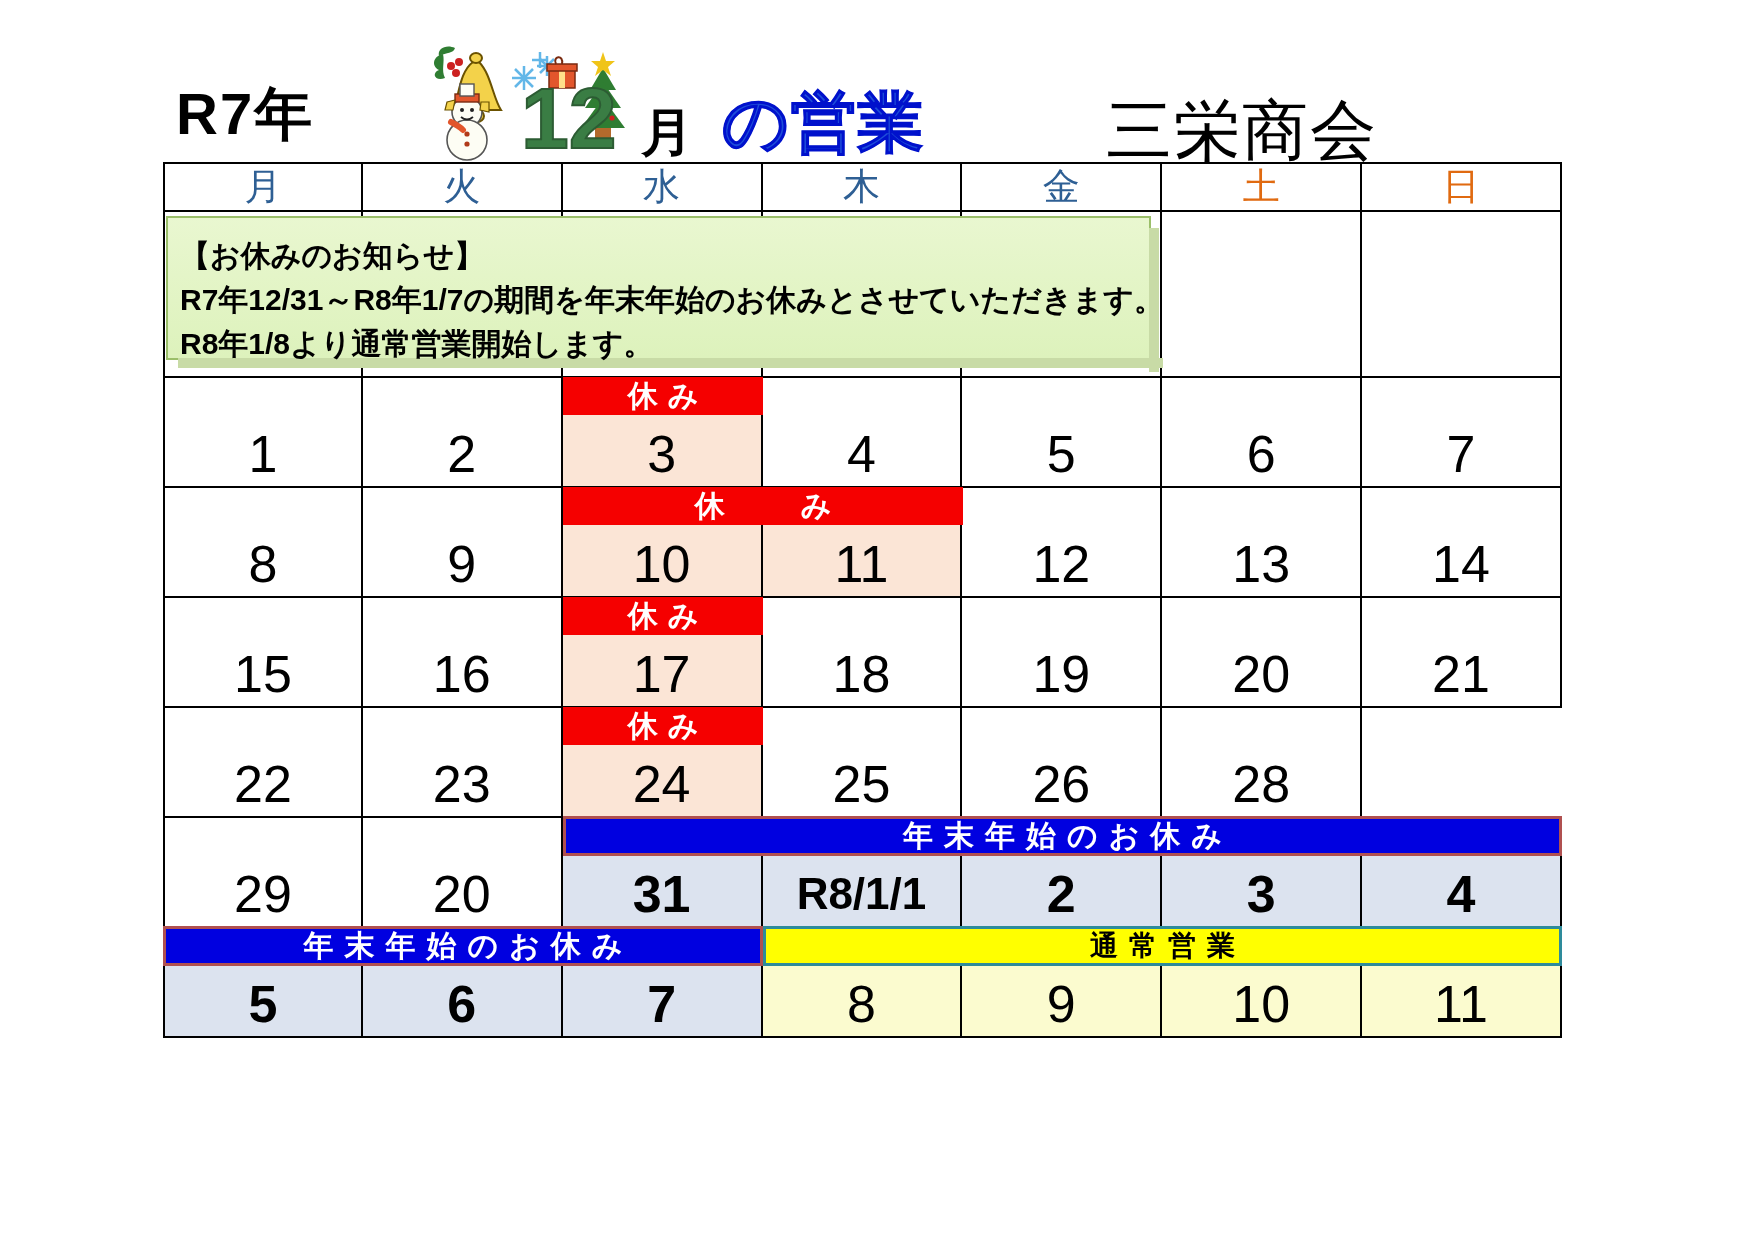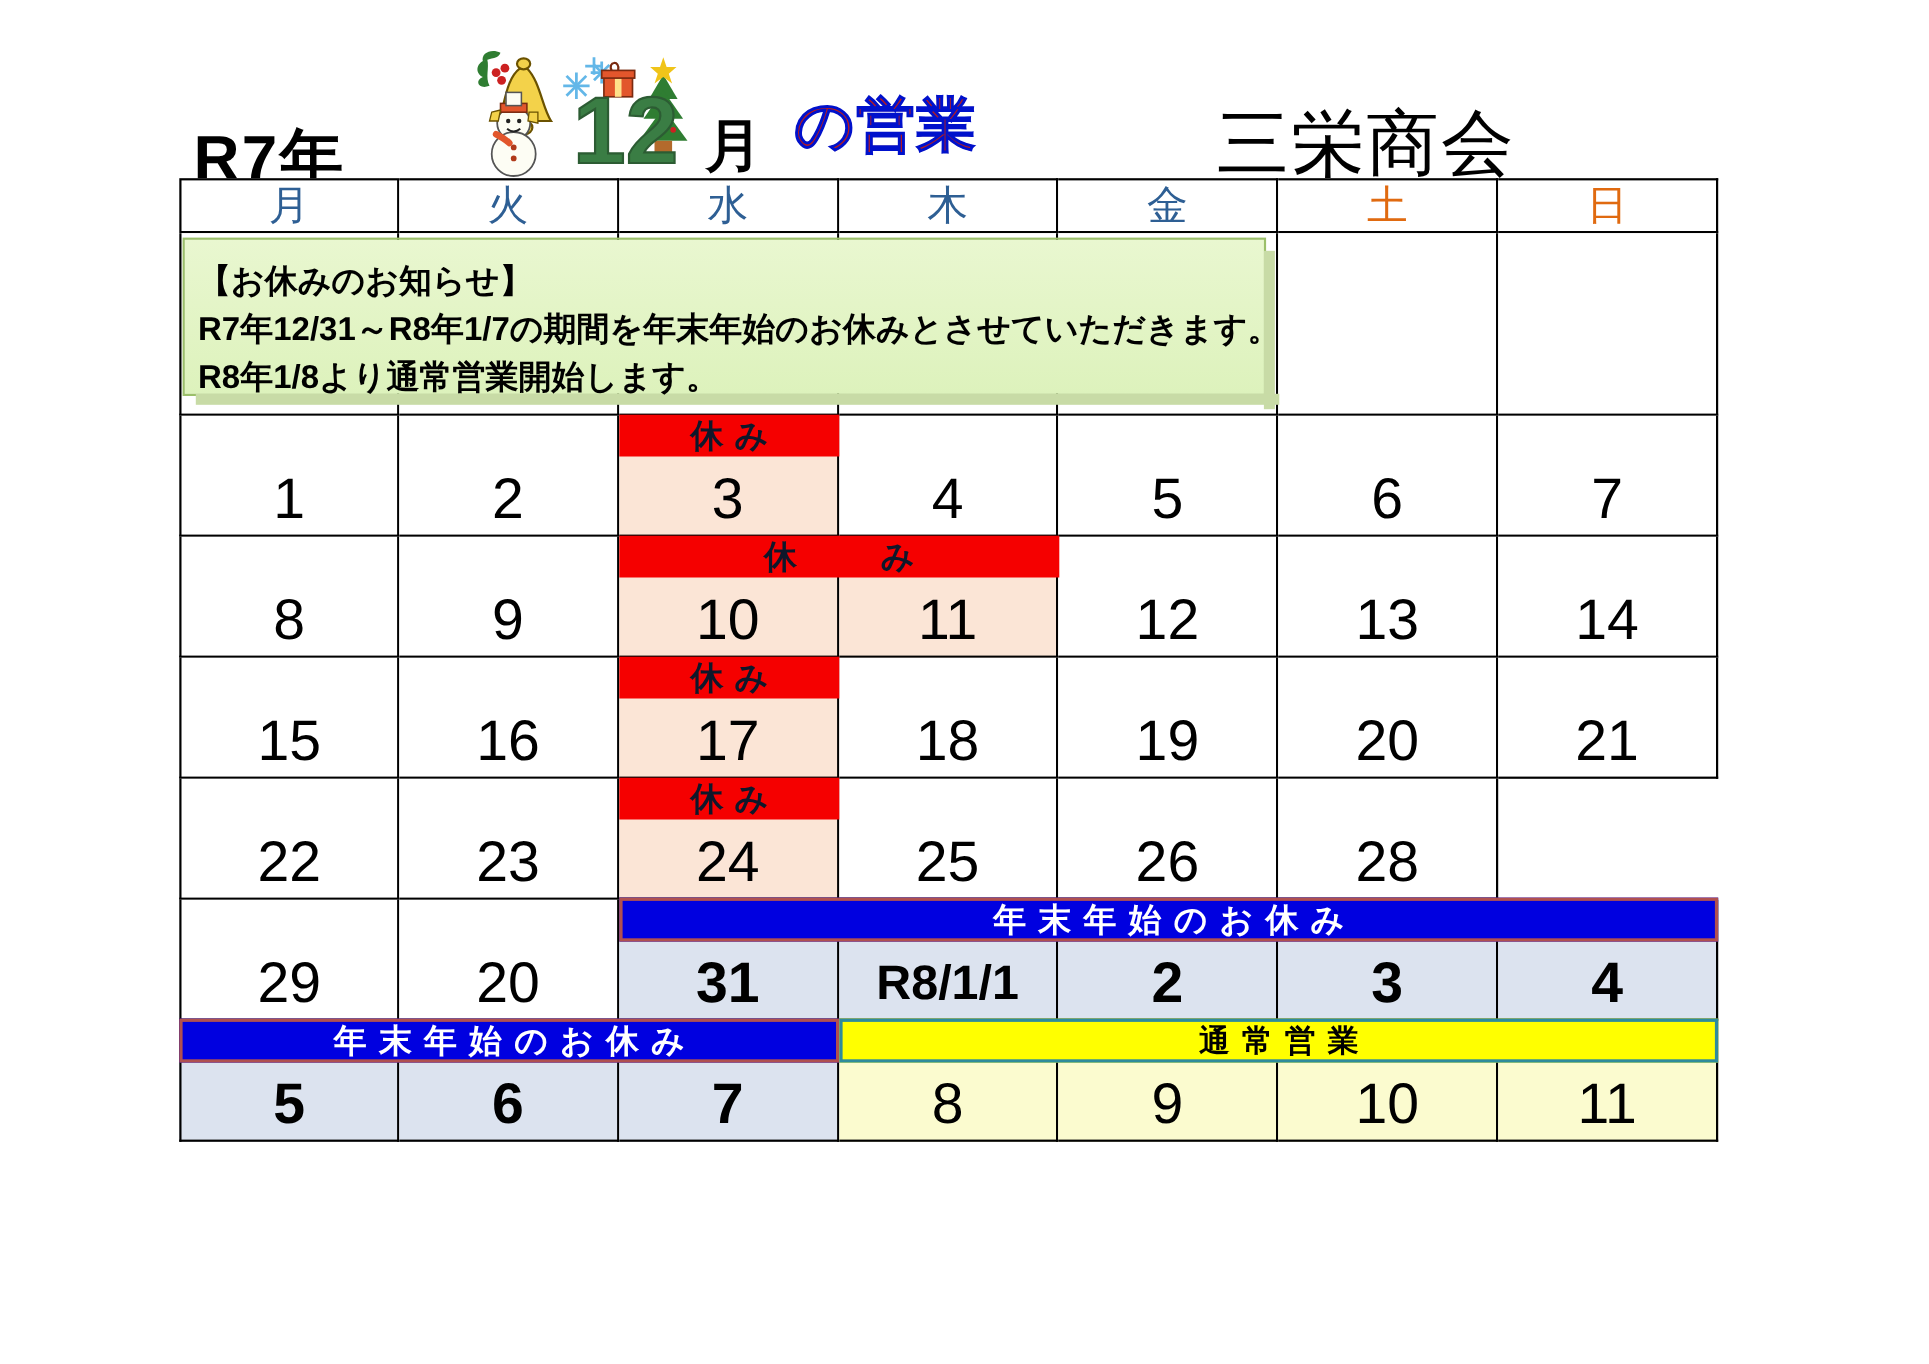--- a/index.html
+++ b/index.html
@@ -19,43 +19,43 @@
   .header {
     position: absolute;
     left: 0;
     top: 34px;
     width: 1754px;
     height: 120px;
   }
   .hdr-year {
     position: absolute;
     left: 176px;
-    top: 72px;
+    top: 42px;
     font-size: 58px;
     font-weight: 700;
     color: #000000;
     letter-spacing: 2px;
     white-space: nowrap;
   }
   .hdr-art {
     position: absolute;
     left: 425px;
     top: 6px;
     width: 288px;
     height: 122px;
     background: #ffffff;
   }
   .hdr-art svg { display:block; }
   .hdr-eigyou {
     position: absolute;
     left: 722px;
     top: 44px;
-    font-size: 54px;
+    font-size: 66px;
     font-weight: 700;
-    color: #b91c1c;
+    color: #1d4ed8;
     letter-spacing: 1px;
     white-space: nowrap;
     -webkit-text-stroke: 1px #0011cc;
   }
   .hdr-company {
     position: absolute;
     left: 1106px;
     top: 52px;
     font-size: 66px;
     font-weight: 400;
@@ -129,21 +129,21 @@
     box-sizing: border-box;
     display: flex;
     align-items: center;
     justify-content: center;
     font-weight: 700;
     z-index: 5;
     white-space: nowrap;
   }
   .banner.yasumi {
     background: #f50000;
-    color: #0f172a;
+    color: #ffffff;
     font-size: 30px;
     letter-spacing: 10px;
     text-indent: 10px;
     height: 38px;
   }
   .banner.nenmatsu {
     background: #0000e0;
     color: #ffffff;
     font-size: 30px;
     letter-spacing: 11px;

